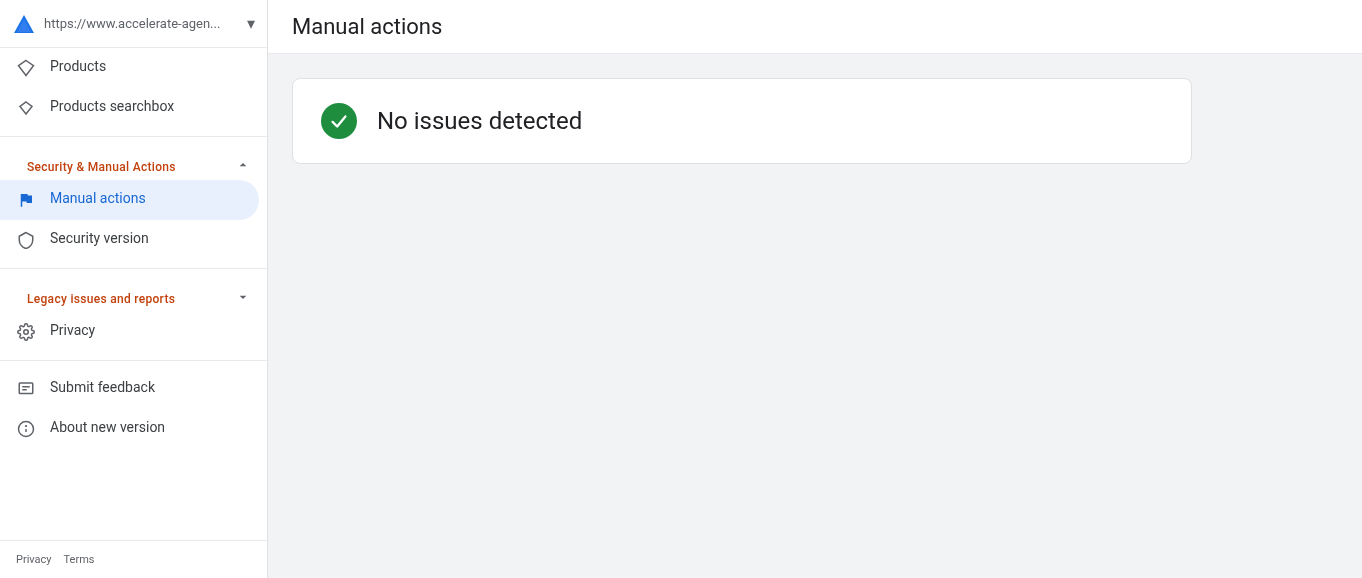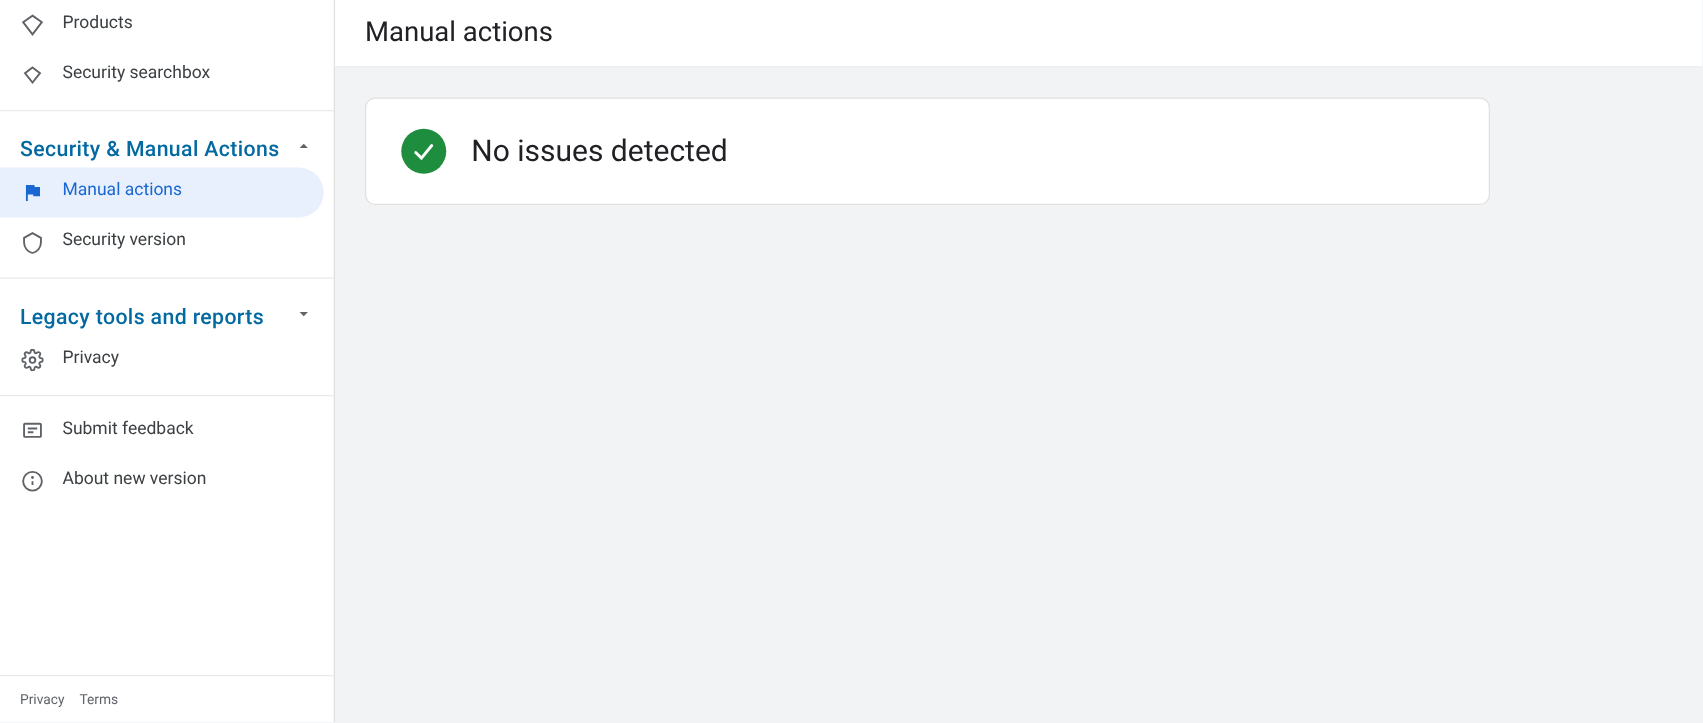--- a/index.html
+++ b/index.html
@@ -90,24 +90,24 @@
       flex-shrink: 0;
       display: flex;
       align-items: center;
       justify-content: center;
     }
 
     .section-header {
       display: flex;
       align-items: center;
       justify-content: space-between;
-      padding: 12px 16px 4px 16px;
-      font-size: 17px;
+      padding: 12px 16px 4px 27px;
+      font-size: 12px;
       font-weight: 500;
-      color: #0369a1;
+      color: #c2410c;
       letter-spacing: 0.3px;
       cursor: pointer;
       user-select: none;
     }
 
     .divider {
       height: 1px;
       background: #e8eaed;
       margin: 8px 0;
     }
@@ -192,39 +192,48 @@
     .icon-svg {
       width: 18px;
       height: 18px;
     }
   </style>
 </head>
 <body>
 
 <div class="sidebar">
 
+  <div class="url-bar">
+
+    <svg class="url-bar-logo" viewBox="0 0 24 24">
+      <polygon points="12,3 22,21 2,21" fill="#1a73e8"></polygon>
+      <polygon points="12,7 19,20 5,20" fill="#4285f4" opacity="0.6"></polygon>
+    </svg>
+    <span class="url-bar-text">https://www.accelerate-agen...</span>
+    <span class="url-bar-chevron">▾</span>
+  </div>
 
   <div class="sidebar-nav">
 
     <div class="nav-item">
       <span class="nav-icon">
         <svg class="icon-svg" viewBox="0 0 24 24" fill="none" stroke="#5f6368" stroke-width="2">
           <path d="M12 2L22 9l-10 13L2 9z"></path>
         </svg>
       </span>
       <span>Products</span>
     </div>
 
     <div class="nav-item">
       <span class="nav-icon">
         <svg class="icon-svg" viewBox="0 0 24 24" fill="none" stroke="#5f6368" stroke-width="2">
           <path d="M12 4L20 10l-8 10L4 10z"></path>
         </svg>
       </span>
-      <span>Security searchbox</span>
+      <span>Products searchbox</span>
     </div>
 
     <div class="divider"></div>
 
     <div class="section-header">
       <span>Security &amp; Manual Actions</span>
       <span>
         <svg width="16" height="16" viewBox="0 0 24 24" fill="#5f6368">
           <path d="M7 14l5-5 5 5z"></path>
         </svg>
@@ -245,21 +254,21 @@
         <svg class="icon-svg" viewBox="0 0 24 24" fill="none" stroke="#5f6368" stroke-width="2">
           <path d="M12 2L3 7v5c0 5.25 3.75 10.15 9 11.35C17.25 22.15 21 17.25 21 12V7z"></path>
         </svg>
       </span>
       <span>Security version</span>
     </div>
 
     <div class="divider"></div>
 
     <div class="section-header">
-      <span>Legacy tools and reports</span>
+      <span>Legacy issues and reports</span>
       <span>
         <svg width="16" height="16" viewBox="0 0 24 24" fill="#5f6368">
           <path d="M7 10l5 5 5-5z"></path>
         </svg>
       </span>
     </div>
 
 
     <div class="nav-item">
       <span class="nav-icon">

